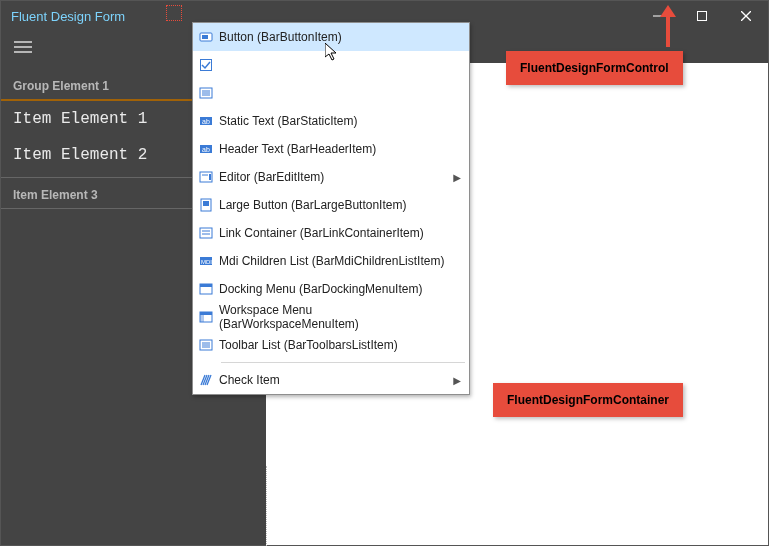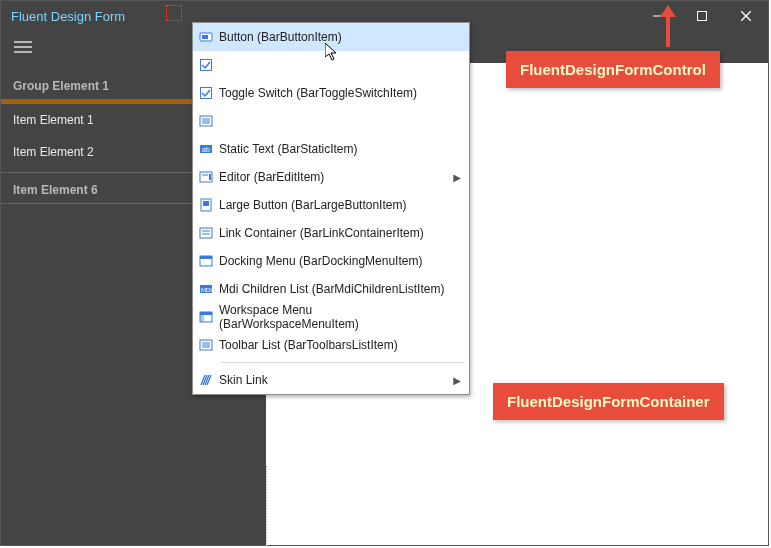--- a/index.html
+++ b/index.html
@@ -6,36 +6,36 @@
   body { width: 771px; height: 548px; background: #fff; position: relative; overflow: hidden; }
   .window { width: 769px; height: 546px; border: 1px solid #555; background: #fff; position: relative; }
   .titlebar { height: 30px; background: #444444; color: #7dd3fc; display: flex; align-items: center; }
   .title-text { padding-left: 10px; font-size: 13px; flex: none; }
   .spacer { flex: 1; }
   .tb-btn { width: 44px; height: 30px; color: #fff; display: flex; align-items: center; justify-content: center; }
   .hamburger-row { height: 32px; background: #444444; display: flex; align-items: center; }
   .hamburger { width: 44px; height: 32px; display: flex; align-items: center; justify-content: center; color: #ccc; }
   .body { display: flex; height: calc(100% - 62px); }
   .sidebar { width: 265px; background: #444444; color: #ddd; padding-top: 6px; position: relative; }
-  .group-header { font-size: 12px; font-weight: 600; color: #b8b8b8; padding: 10px 12px 6px; border-bottom: 5px solid #a16207; }
-  .side-item { font-size: 12px; color: #eaeaea; padding: 9px 12px; }
+  .group-header { font-size: 12px; font-weight: 600; color: #b8b8b8; padding: 10px 12px 6px; border-bottom: 2px solid #a16207; }
+  .side-item { font-size: 16px; color: #eaeaea; padding: 9px 12px; font-family: Liberation Mono, monospace; }
   .side-sep { border-top: 1px solid #666; margin: 4px 0 0 0; }
   .content { flex: 1; background: #ffffff; position: relative; }
 
   
   .menu { position: absolute; left: 164px; top: 21px; width: 278px; background: #fff; border: 1px solid #8e8e8e; box-shadow: 1px 2px 4px rgba(0,0,0,0.3); z-index: 40; margin-left: 27px; }
   .mi { display: flex; align-items: center; height: 28px; font-size: 12px; color: #222; position: relative; }
   .mi:hover, .mi.hl { background: #cfe8ff; }
   .mi .ico { width: 26px; display: flex; align-items: center; justify-content: center; }
   .mi .lbl { flex: 1; padding-right: 20px; }
   .mi .sub { position: absolute; right: 8px; color: #555; font-size: 10px; }
   .menu-sep { height: 1px; background: #d6d6d6; margin: 3px 4px 3px 28px; }
 
   
-  .callout { position: absolute; background: #e74c3c; color: #fef9c3; font-weight: 600; font-size: 15px; padding: 10px 14px; box-shadow: 2px 2px 4px rgba(0,0,0,0.25); z-index: 60; }
+  .callout { position: absolute; background: #e74c3c; color: #000000; font-weight: 600; font-size: 12px; padding: 10px 14px; box-shadow: 2px 2px 4px rgba(0,0,0,0.25); z-index: 60; }
   .arrow-up { position: absolute; z-index: 60; }
 
   
   .sel-dots { position: absolute; left: 165px; top: 4px; width: 16px; height: 16px; border: 1px dotted #e74c3c; z-index: 50; }
 
   
   .cursor { position: absolute; left: 324px; top: 42px; z-index: 70; pointer-events: none; }
 
   
   .vdotted { position: absolute; left: 265px; top: 465px; height: 80px; border-left: 1px dotted #bbb; }
@@ -78,21 +78,21 @@
         </svg>
     </div>
   </div>
 
   <div class="body">
     <div class="sidebar">
       <div class="group-header">Group Element 1</div>
       <div class="side-item">Item Element 1</div>
       <div class="side-item">Item Element 2</div>
       <div class="side-sep"></div>
-      <div class="group-header" style="border-bottom:1px solid #666;">Item Element 6</div>
+      <div class="group-header" style="border-bottom:1px solid #666;">Item Element 3</div>
     </div>
     <div class="content"></div>
   </div>
 
   <div class="sel-dots"></div>
 
   <div class="menu">
     <div class="mi hl">
       <span class="ico">
           <svg width="14" height="14">
@@ -102,29 +102,20 @@
         </span>
       <span class="lbl">Button (BarButtonItem)</span>
     </div>
     <div class="mi">
       <span class="ico">
           <svg width="14" height="14">
             <rect x="1.5" y="1.5" width="11" height="11" fill="#fff" stroke="#3b7bd6"></rect>
             <path d="M3 7 L6 10 L11 4" fill="none" stroke="#3b7bd6" stroke-width="1.5"></path>
           </svg>
         </span>
-    </div>
-    <div class="mi">
-      <span class="ico">
-          <svg width="14" height="14">
-            <rect x="1.5" y="1.5" width="11" height="11" fill="#fff" stroke="#3b7bd6"></rect>
-            <path d="M3 7 L6 10 L11 4" fill="none" stroke="#3b7bd6" stroke-width="1.5"></path>
-          </svg>
-        </span>
-      <span class="lbl">Toggle Switch (BarToggleSwitchItem)</span>
     </div>
     <div class="mi">
       <span class="ico">
           <svg width="14" height="14">
             <rect x="1" y="2" width="12" height="10" fill="#fff" stroke="#3b7bd6"></rect>
             <line x1="3" y1="5" x2="11" y2="5" stroke="#3b7bd6"></line>
             <line x1="3" y1="7" x2="11" y2="7" stroke="#3b7bd6"></line>
             <line x1="3" y1="9" x2="11" y2="9" stroke="#3b7bd6"></line>
           </svg>
         </span>
@@ -134,20 +125,29 @@
           <svg width="14" height="14">
             <rect x="1" y="3" width="12" height="8" fill="#3b7bd6"></rect>
             <text x="3" y="10" font-size="7" fill="#fff" font-family="Arial">ab</text>
           </svg>
         </span>
       <span class="lbl">Static Text (BarStaticItem)</span>
     </div>
     <div class="mi">
       <span class="ico">
           <svg width="14" height="14">
+            <rect x="1" y="3" width="12" height="8" fill="#3b7bd6"></rect>
+            <text x="3" y="10" font-size="7" fill="#fff" font-family="Arial">ab</text>
+          </svg>
+        </span>
+      <span class="lbl">Header Text (BarHeaderItem)</span>
+    </div>
+    <div class="mi">
+      <span class="ico">
+          <svg width="14" height="14">
             <rect x="1" y="2" width="12" height="10" fill="#fff" stroke="#3b7bd6"></rect>
             <line x1="3" y1="5" x2="9" y2="5" stroke="#3b7bd6"></line>
             <rect x="10" y="4" width="2" height="6" fill="#3b7bd6"></rect>
           </svg>
         </span>
       <span class="lbl">Editor (BarEditItem)</span>
       <span class="sub">▶</span>
     </div>
     <div class="mi">
       <span class="ico">
@@ -164,34 +164,34 @@
             <rect x="1" y="2" width="12" height="10" fill="#fff" stroke="#3b7bd6"></rect>
             <line x1="3" y1="5" x2="11" y2="5" stroke="#3b7bd6"></line>
             <line x1="3" y1="8" x2="11" y2="8" stroke="#3b7bd6"></line>
           </svg>
         </span>
       <span class="lbl">Link Container (BarLinkContainerItem)</span>
     </div>
     <div class="mi">
       <span class="ico">
           <svg width="14" height="14">
-            <rect x="1" y="2" width="12" height="10" fill="#fff" stroke="#3b7bd6"></rect>
-            <rect x="1" y="2" width="12" height="3" fill="#3b7bd6"></rect>
-          </svg>
-        </span>
-      <span class="lbl">Docking Menu (BarDockingMenuItem)</span>
-    </div>
-    <div class="mi">
-      <span class="ico">
-          <svg width="14" height="14">
             <rect x="1" y="3" width="12" height="8" fill="#3b7bd6"></rect>
             <text x="2" y="10" font-size="6" fill="#fff" font-family="Arial">MDI</text>
           </svg>
         </span>
       <span class="lbl">Mdi Children List (BarMdiChildrenListItem)</span>
+    </div>
+    <div class="mi">
+      <span class="ico">
+          <svg width="14" height="14">
+            <rect x="1" y="2" width="12" height="10" fill="#fff" stroke="#3b7bd6"></rect>
+            <rect x="1" y="2" width="12" height="3" fill="#3b7bd6"></rect>
+          </svg>
+        </span>
+      <span class="lbl">Docking Menu (BarDockingMenuItem)</span>
     </div>
     <div class="mi">
       <span class="ico">
           <svg width="14" height="14">
             <rect x="1" y="2" width="12" height="10" fill="#fff" stroke="#3b7bd6"></rect>
             <rect x="1" y="2" width="4" height="10" fill="#3b7bd6" opacity="0.4"></rect>
             <rect x="1" y="2" width="12" height="3" fill="#3b7bd6"></rect>
           </svg>
         </span>
       <span class="lbl">Workspace Menu (BarWorkspaceMenuItem)</span>
@@ -207,21 +207,21 @@
         </span>
       <span class="lbl">Toolbar List (BarToolbarsListItem)</span>
     </div>
     <div class="menu-sep"></div>
     <div class="mi">
       <span class="ico">
           <svg width="14" height="14">
             <path d="M2 12 L6 2 M4 12 L8 2 M6 12 L10 2 M8 12 L12 2" stroke="#3b7bd6" stroke-width="1.3"></path>
           </svg>
         </span>
-      <span class="lbl">Skin Link</span>
+      <span class="lbl">Check Item</span>
       <span class="sub">▶</span>
     </div>
   </div>
 
   <div class="arrow-up" style="left:657px; top:4px;">
     <svg width="20" height="42">
         <path d="M10 0 L18 12 L12 12 L12 42 L8 42 L8 12 L2 12 Z" fill="#e74c3c"></path>
       </svg>
   </div>
   <div class="callout" style="left:505px; top:50px;">FluentDesignFormControl</div>

